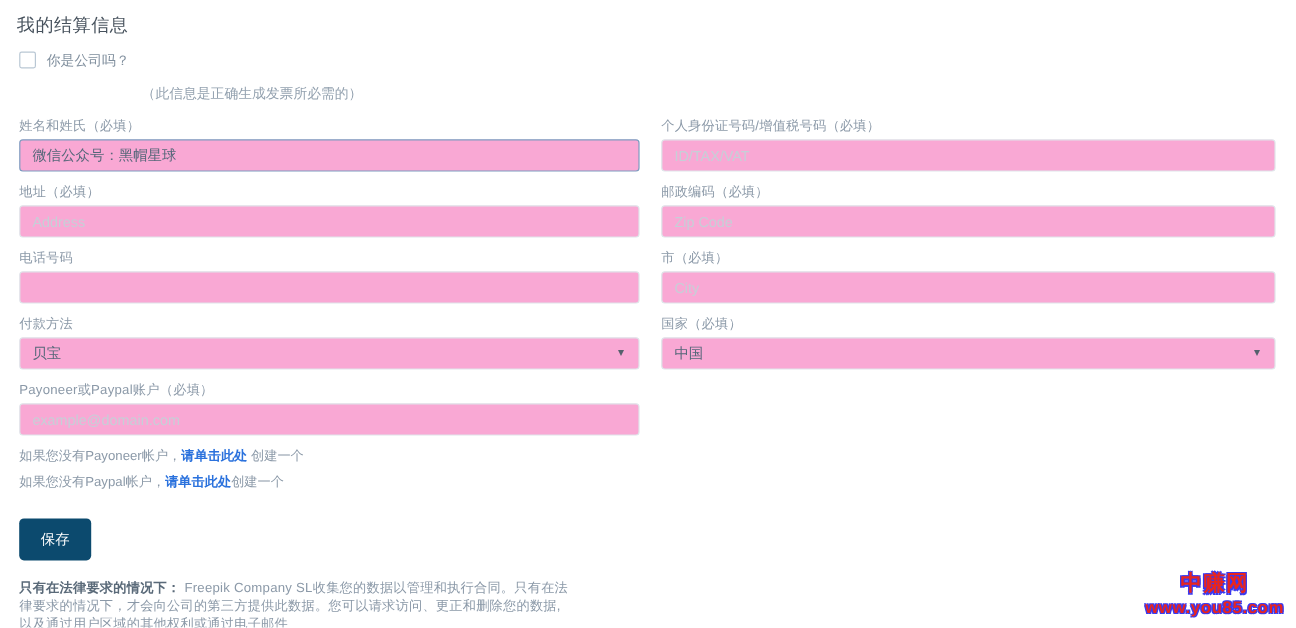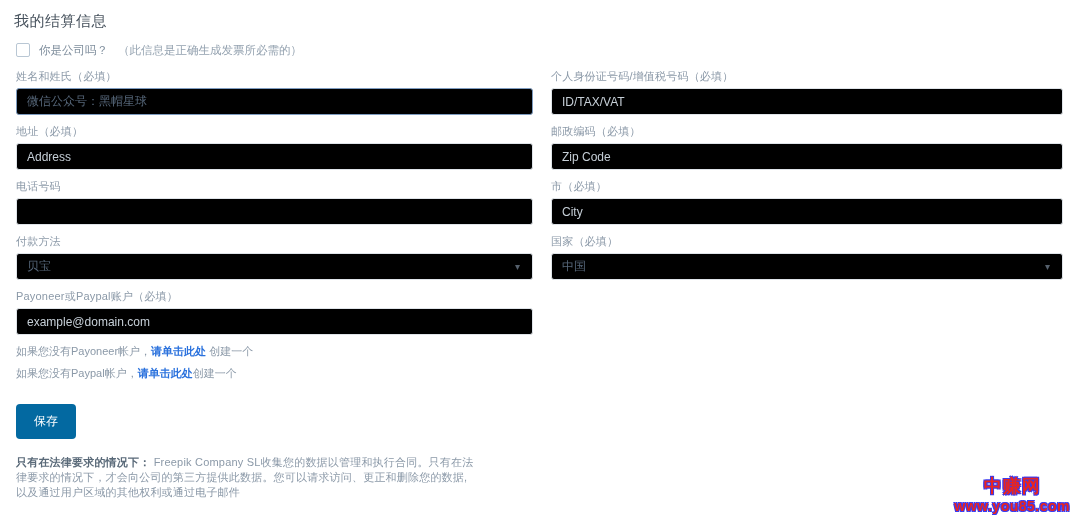--- a/index.html
+++ b/index.html
@@ -8,42 +8,42 @@
   .page { position:relative; width:1080px; height:523px; padding:12px 14px 0 14px; }
 
   .page-title { font-size:15px; color:#47525d; font-weight:400; letter-spacing:.5px; }
 
   .intro { margin:31px 0 0 2px; font-size:11.5px; color:#7e8d9c; letter-spacing:.2px; }
 
   .company-row { margin:12px 0 0 2px; display:flex; font-size:11.5px; }
   .checkbox { width:14px; height:14px; border:1px solid #b9c7d4; border-radius:2px;
     background:#fff; display:inline-block; margin-right:9px; flex:0 0 auto; cursor:pointer; }
   .company-label { color:#7e8d9c; margin-right:10px; }
-  .company-note { color:#93a1af; }
+  .company-note { color:#93a1af;margin-top:28px; }
 
   .form-grid { display:grid; grid-template-columns:517px 512px; column-gap:18px;
     margin:11px 0 0 2px; }
   .field { margin-bottom:9px; }
   .field-label { display:block; font-size:11px; color:#8b99a8; margin-bottom:4px; letter-spacing:.2px; }
   .text-input, .select-box {
-    width:100%; height:27px; border:1px solid #dfe4e9; border-radius:3px; background:#000000;
+    width:100%; height:27px; border:1px solid #dfe4e9; border-radius:3px; background:#f9a8d4;
     font-size:12px; color:#56#677; padding:0 10px; outline:none;
     font-family:"Liberation Sans","DejaVu Sans",sans-serif; }
   .text-input { color:#56677a; }
   .text-input::placeholder { color:#c6cfd7; opacity:1; }
   .text-input.focused { border-color:#7e9cc0; }
   .select-box { display:flex; align-items:center; justify-content:space-between; cursor:pointer; }
   .select-value { font-size:12px; color:#56677a; }
   .select-arrow { font-size:10px; color:#55606c; line-height:1; padding-right:2px; }
 
   .help-lines { margin-top:8px; }
   .help-line { font-size:11px; color:#8b99a8; margin-bottom:7px; }
   .help-link { color:#2b72dd; font-weight:bold; text-decoration:none; cursor:pointer; }
 
-  .save-btn { margin:16px 0 0 2px; display:inline-block; background:#0369a1; color:#ffffff;
+  .save-btn { margin:16px 0 0 2px; display:inline-block; background:#0c4a6e; color:#ffffff;
     font-size:12px; border:none; border-radius:4px; padding:9px 18px; cursor:pointer;
     font-family:"Liberation Sans","DejaVu Sans",sans-serif; }
 
   .privacy { margin:16px 0 0 2px; font-size:11px; color:#8b99a8; max-width:462px;
     line-height:15px; letter-spacing:.2px; }
   .privacy .lead { color:#5a6a79; font-weight:bold; }
 
   .watermark { position:absolute; right:10px; bottom:9px; text-align:center; pointer-events:none; }
   .wm-1 { font-size:18px; font-weight:bold; color:#e8251f; letter-spacing:1px;
     text-shadow:1px 1px 0 #3a3af0, -1px -1px 0 #3a3af0, 1px -1px 0 #3a3af0, -1px 1px 0 #3a3af0; }

